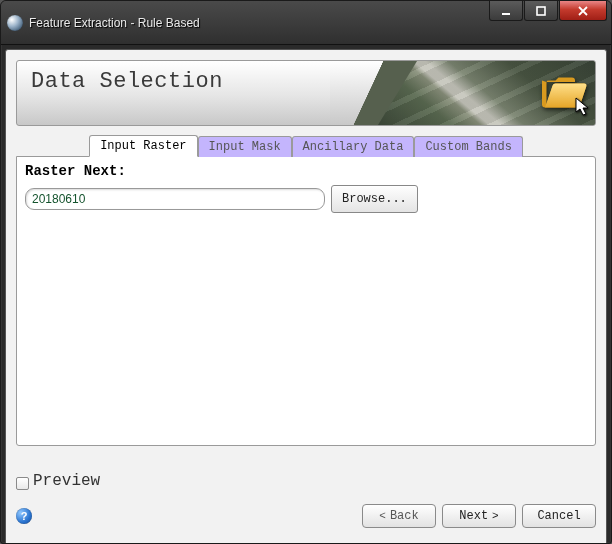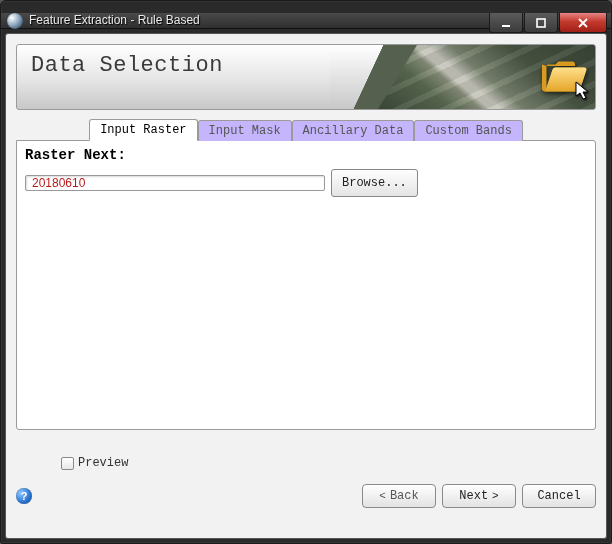--- a/index.html
+++ b/index.html
@@ -16,27 +16,27 @@
     width: 612px;
     height: 544px;
     background: #2a2a2a;
     border: 1px solid #1a1a1a;
     border-radius: 6px 6px 3px 3px;
     overflow: hidden;
     box-shadow: inset 0 0 0 1px rgba(255,255,255,0.05);
   }
   
   .titlebar {
-    height: 16px;
+    height: 44px;
     background: linear-gradient(to bottom, #4a4a4a, #2f2f2f);
     display: flex;
+    align-items: center;
     color: #e9e9e9;
     border-bottom: 1px solid #111;
     position: relative;
-    margin-top: 12px;
   }
   .titlebar .app-icon {
     width: 16px; height: 16px;
     margin: 0 6px;
     border-radius: 50%;
     background: radial-gradient(circle at 30% 30%, #fff, #9fb6cc 40%, #5a758f 70%, #2d3a47);
     box-shadow: inset 0 0 1px rgba(0,0,0,0.6);
   }
   .titlebar .title-text {
     flex: 0 0 auto;
@@ -178,29 +178,29 @@
   .section-label {
     font-family: "SimSun","Courier New",monospace;
     font-size: 14px;
     font-weight: bold;
     color: #000;
     margin: 0 0 6px 0;
   }
   .row { display: flex; gap: 6px; align-items: center; }
   .text-input {
     width: 300px;
-    height: 16px;
+    height: 22px;
     border: 1px solid #999;
     background: #fff;
     box-shadow: inset 1px 1px 2px rgba(0,0,0,0.15);
     padding: 2px 6px;
     font-family: Tahoma, sans-serif;
     font-size: 12px;
-    color: #b91c1c;
-    border-radius: 2px;
+    color: #14532d;
+    border-radius: 9px;
   }
   .btn {
     height: 28px;
     padding: 0 10px;
     border: 1px solid #888;
     border-radius: 3px;
     background: linear-gradient(to bottom, #fefefe, #e4e4e4);
     font-family: "SimSun","Courier New",monospace;
     font-size: 12px;
     color: #222;
@@ -209,23 +209,22 @@
     align-items: center;
     gap: 4px;
     box-shadow: 0 1px 0 #fff inset;
   }
   .preview-row {
     display: flex;
     align-items: flex-end;
     gap: 4px;
     margin-top: 26px;
     font-family: "SimSun","Courier New",monospace;
-    font-size: 12px;
+    font-size: 16px;
     color: #333;
-    margin-left: 45px;
   }
   .chk {
     width: 13px; height: 13px;
     border: 1px solid #8a8a8a;
     background: linear-gradient(to bottom, #fff, #e8e8e8);
     border-radius: 2px;
   }
   .footer {
     display: flex;
     align-items: center;

